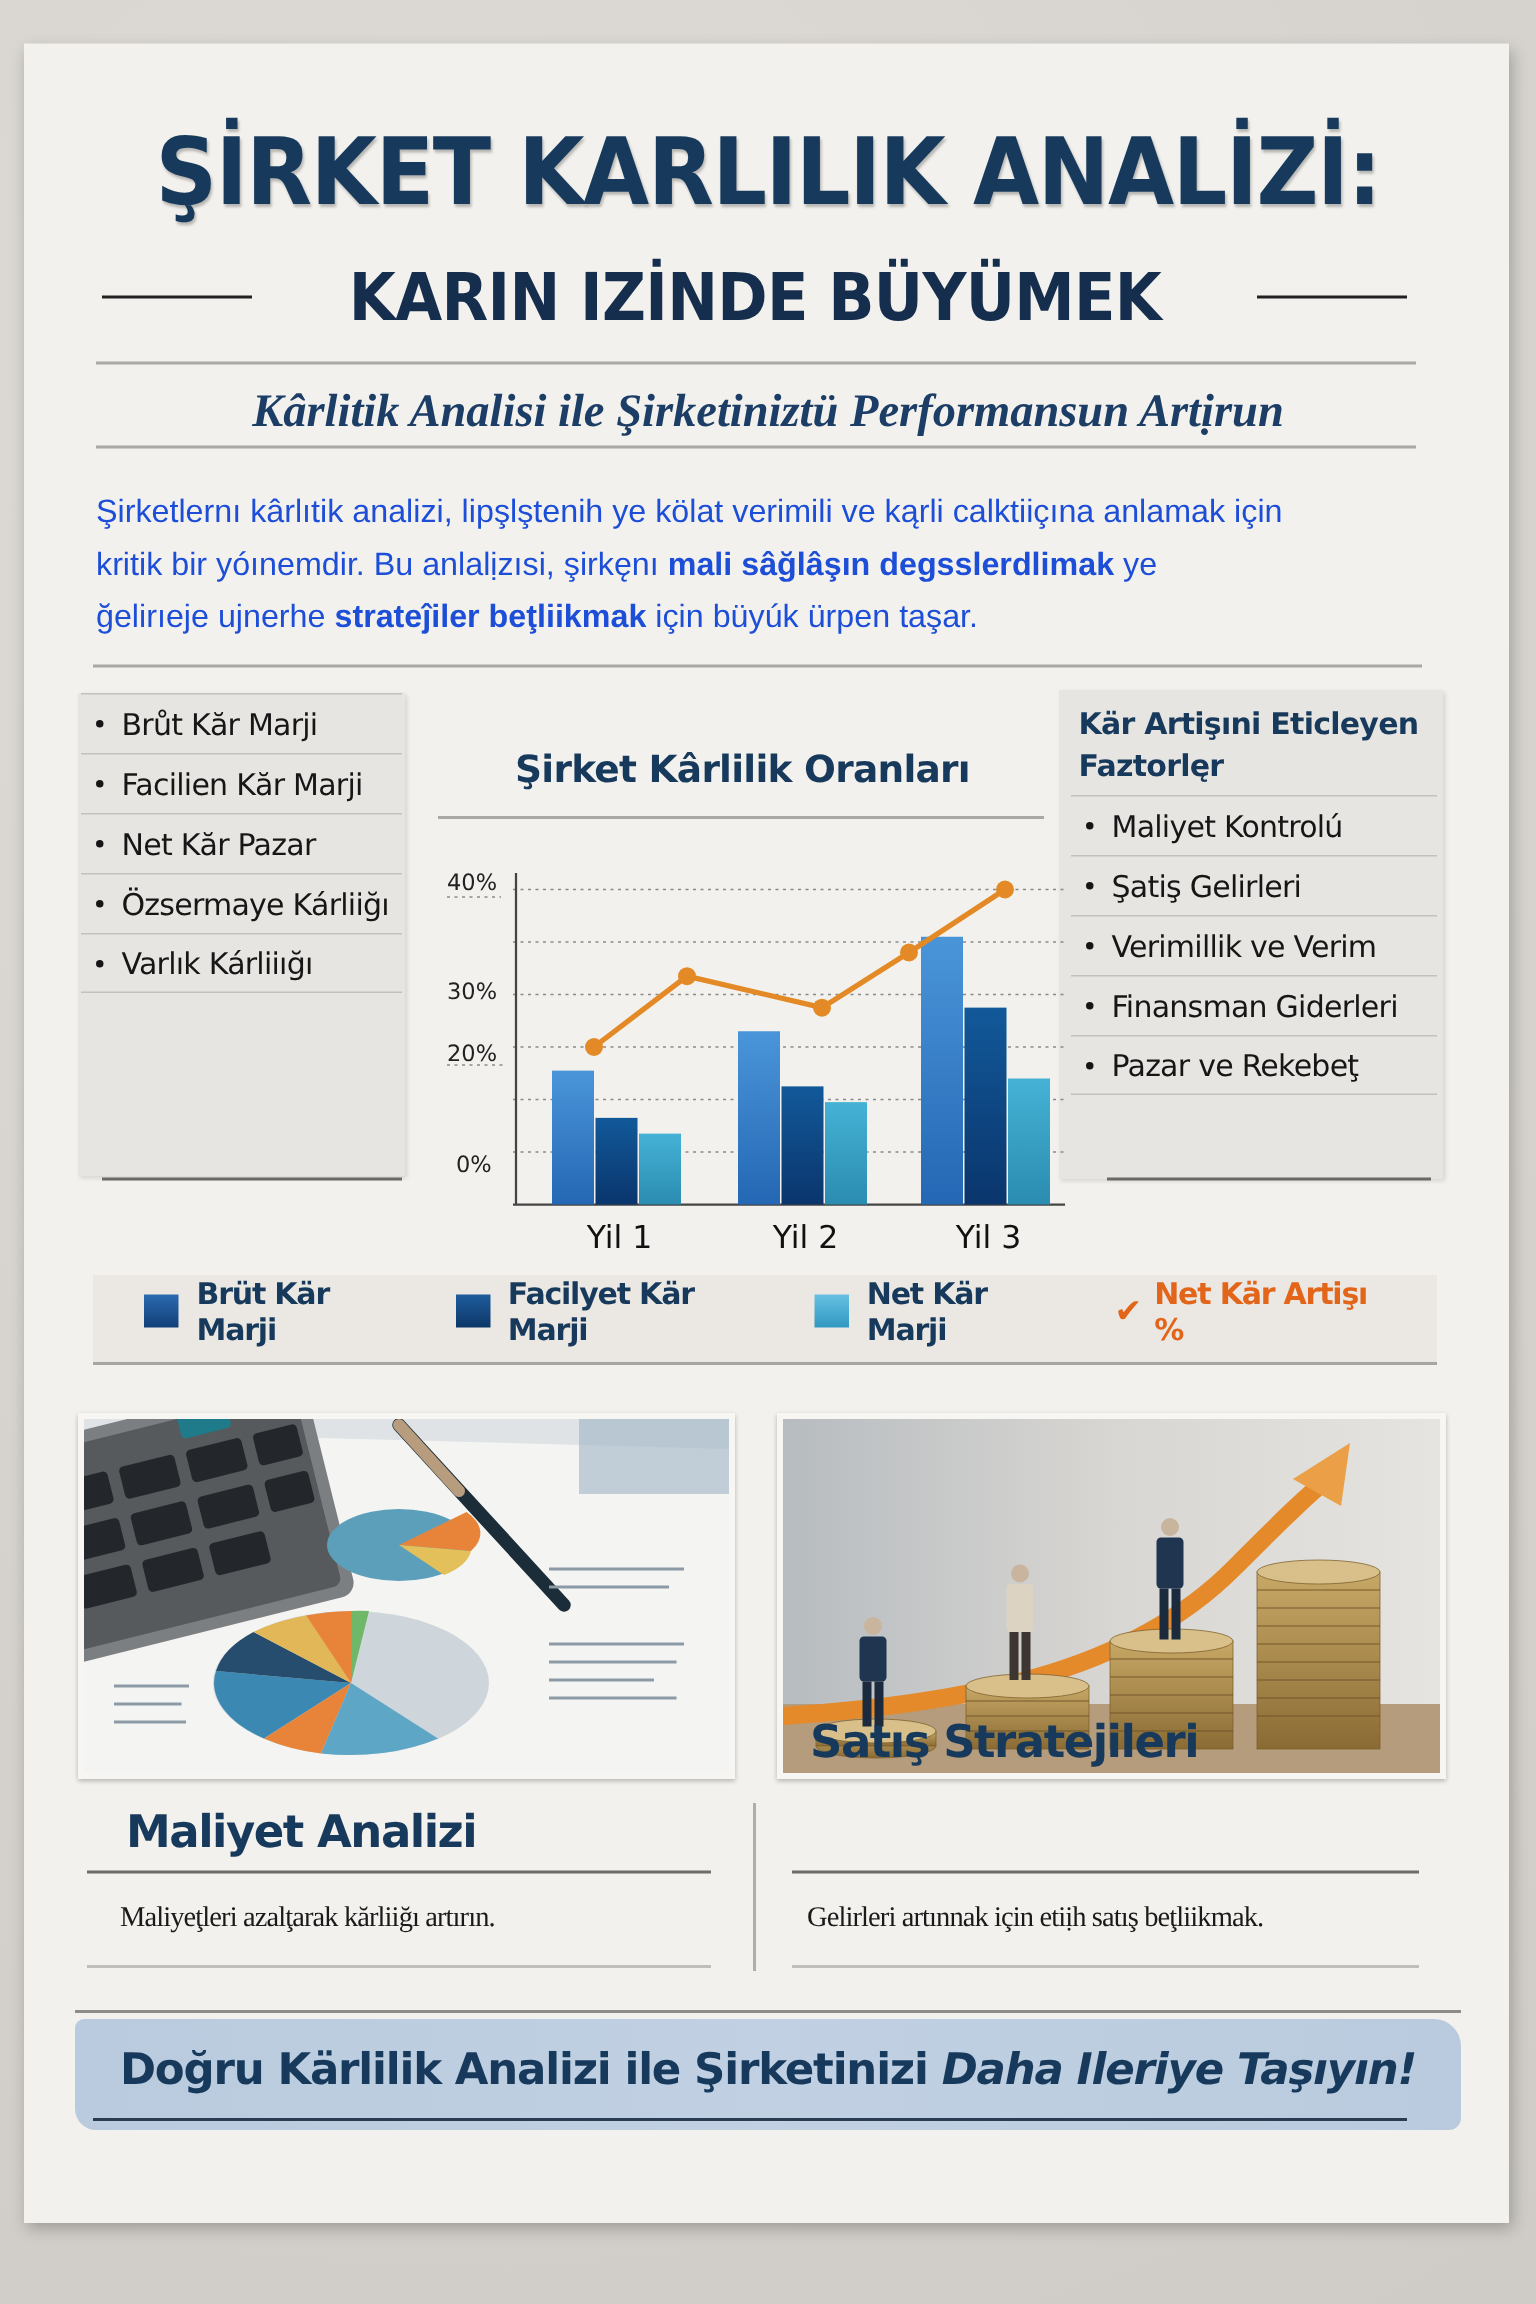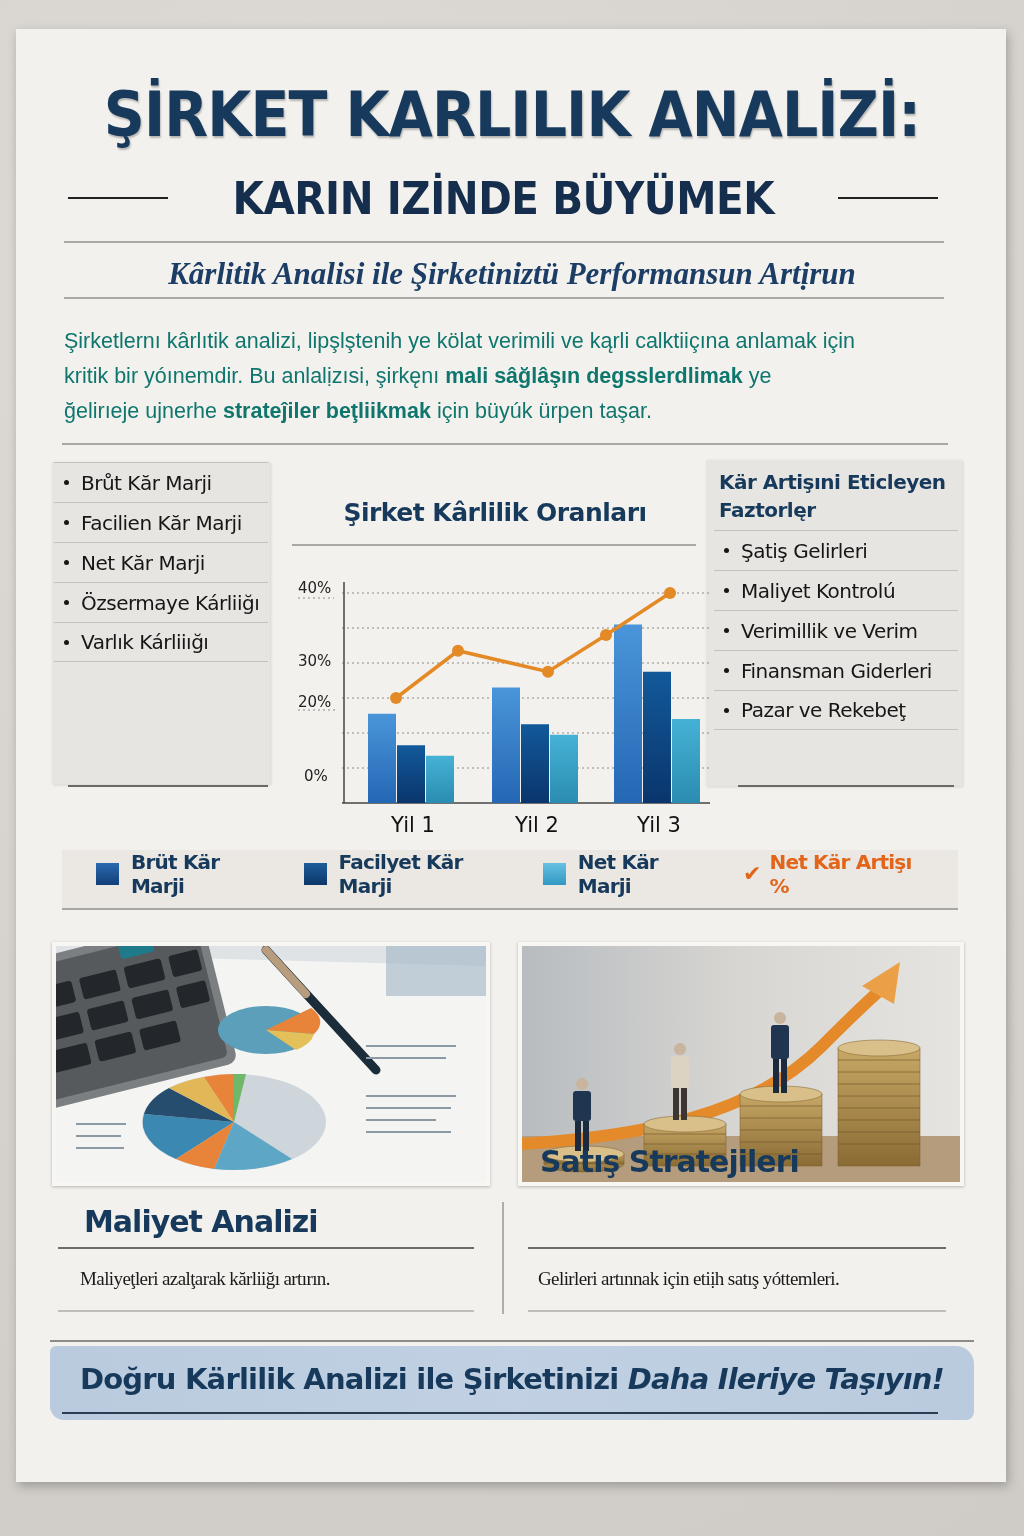--- a/index.html
+++ b/index.html
@@ -34,21 +34,21 @@
   }
   .hr { position: absolute; height: 2px; background: #aaa8a3; }
   .subtitle {
     position: absolute; left: 0; top: 256px; width: 100%; text-align: center;
     font-family: "Liberation Serif", serif; font-style: italic; font-weight: bold;
     font-size: 31px; color: #1b3d66;
   }
   .intro {
     position: absolute; left: 64px; top: 324px; width: 900px;
     font-family: "Liberation Sans", sans-serif; font-size: 21.5px; line-height: 35px;
-    color: #0f766e;
+    color: #1d4ed8;
   }
   .intro b { font-weight: bold; }
   .side-panel {
     position: absolute; background: #e7e5e1;
     box-shadow: 1px 1px 3px rgba(0,0,0,0.12);
   }
   .panel-title {
     font-family: "DejaVu Sans", sans-serif; font-weight: bold; color: #173a5c;
     font-size: 20px; letter-spacing: -0.5px;
   }
@@ -131,21 +131,21 @@
     <li>
         <span class="bullet"></span>
         <span>Brůt Kăr Marji</span>
       </li>
     <li>
         <span class="bullet"></span>
         <span>Facilien Kăr Marji</span>
       </li>
     <li>
         <span class="bullet"></span>
-        <span>Net Kăr Marji</span>
+        <span>Net Kăr Pazar</span>
       </li>
     <li>
         <span class="bullet"></span>
         <span>Özsermaye Kárliiğı</span>
       </li>
     <li>
         <span class="bullet"></span>
         <span>Varlık Kárliiığı</span>
       </li>
   </ul>
@@ -153,25 +153,25 @@
 <div class="hr" style="left:68px;top:785px;width:200px;height:2px;background:#6b6966;"></div>
 
 <div class="side-panel" style="left:706px;top:460px;width:256px;height:326px;">
   <div class="panel-title" style="padding:8px 0 0 13px;height:78px;line-height:28px;">
     <div>Kär Artişıni Eticleyen</div>
     <div>Faztorlęr</div>
   </div>
   <ul class="panel-list" style="margin:-8px 4px 0 8px;">
     <li>
         <span class="bullet"></span>
+        <span>Maliyet Kontrolú</span>
+      </li>
+    <li>
+        <span class="bullet"></span>
         <span>Şatiş Gelirleri</span>
-      </li>
-    <li>
-        <span class="bullet"></span>
-        <span>Maliyet Kontrolú</span>
       </li>
     <li>
         <span class="bullet"></span>
         <span>Verimillik ve Verim</span>
       </li>
     <li>
         <span class="bullet"></span>
         <span>Finansman Giderleri</span>
       </li>
     <li>
@@ -381,19 +381,19 @@
 
 <div class="section-title" style="left:84px;top:1204px;">Maliyet Analizi</div>
 <div class="hr" style="left:58px;top:1247px;width:416px;background:#6f6d6a;"></div>
 <div class="section-text" style="left:80px;top:1268px;">Maliyeţleri azalţarak kărliiğı artırın.</div>
 <div class="hr" style="left:58px;top:1310px;width:416px;background:#c0beb9;"></div>
 
 <div class="vline" style="left:502px;top:1202px;height:112px;"></div>
 
 <div class="section-title" style="left:540px;top:1144px;">Satış Stratejileri</div>
 <div class="hr" style="left:528px;top:1247px;width:418px;background:#6f6d6a;"></div>
-<div class="section-text" style="left:538px;top:1268px;">Gelirleri artınnak için etiịh satış yóttemleri.</div>
+<div class="section-text" style="left:538px;top:1268px;">Gelirleri artınnak için etiịh satış beţliikmak.</div>
 <div class="hr" style="left:528px;top:1310px;width:418px;background:#c0beb9;"></div>
 
 <div class="hr" style="left:50px;top:1340px;width:924px;height:1.5px;background:#8e8c88;"></div>
 <div class="cta-band"></div>
 <div class="cta-text"><span>Doğru Kärlilik Analizi ile Şirketinizi </span><i>Daha Ileriye Taşıyın!</i></div>
 <div class="hr" style="left:62px;top:1412px;width:876px;height:2px;background:#2a3c52;"></div>
 
 </body></html>

